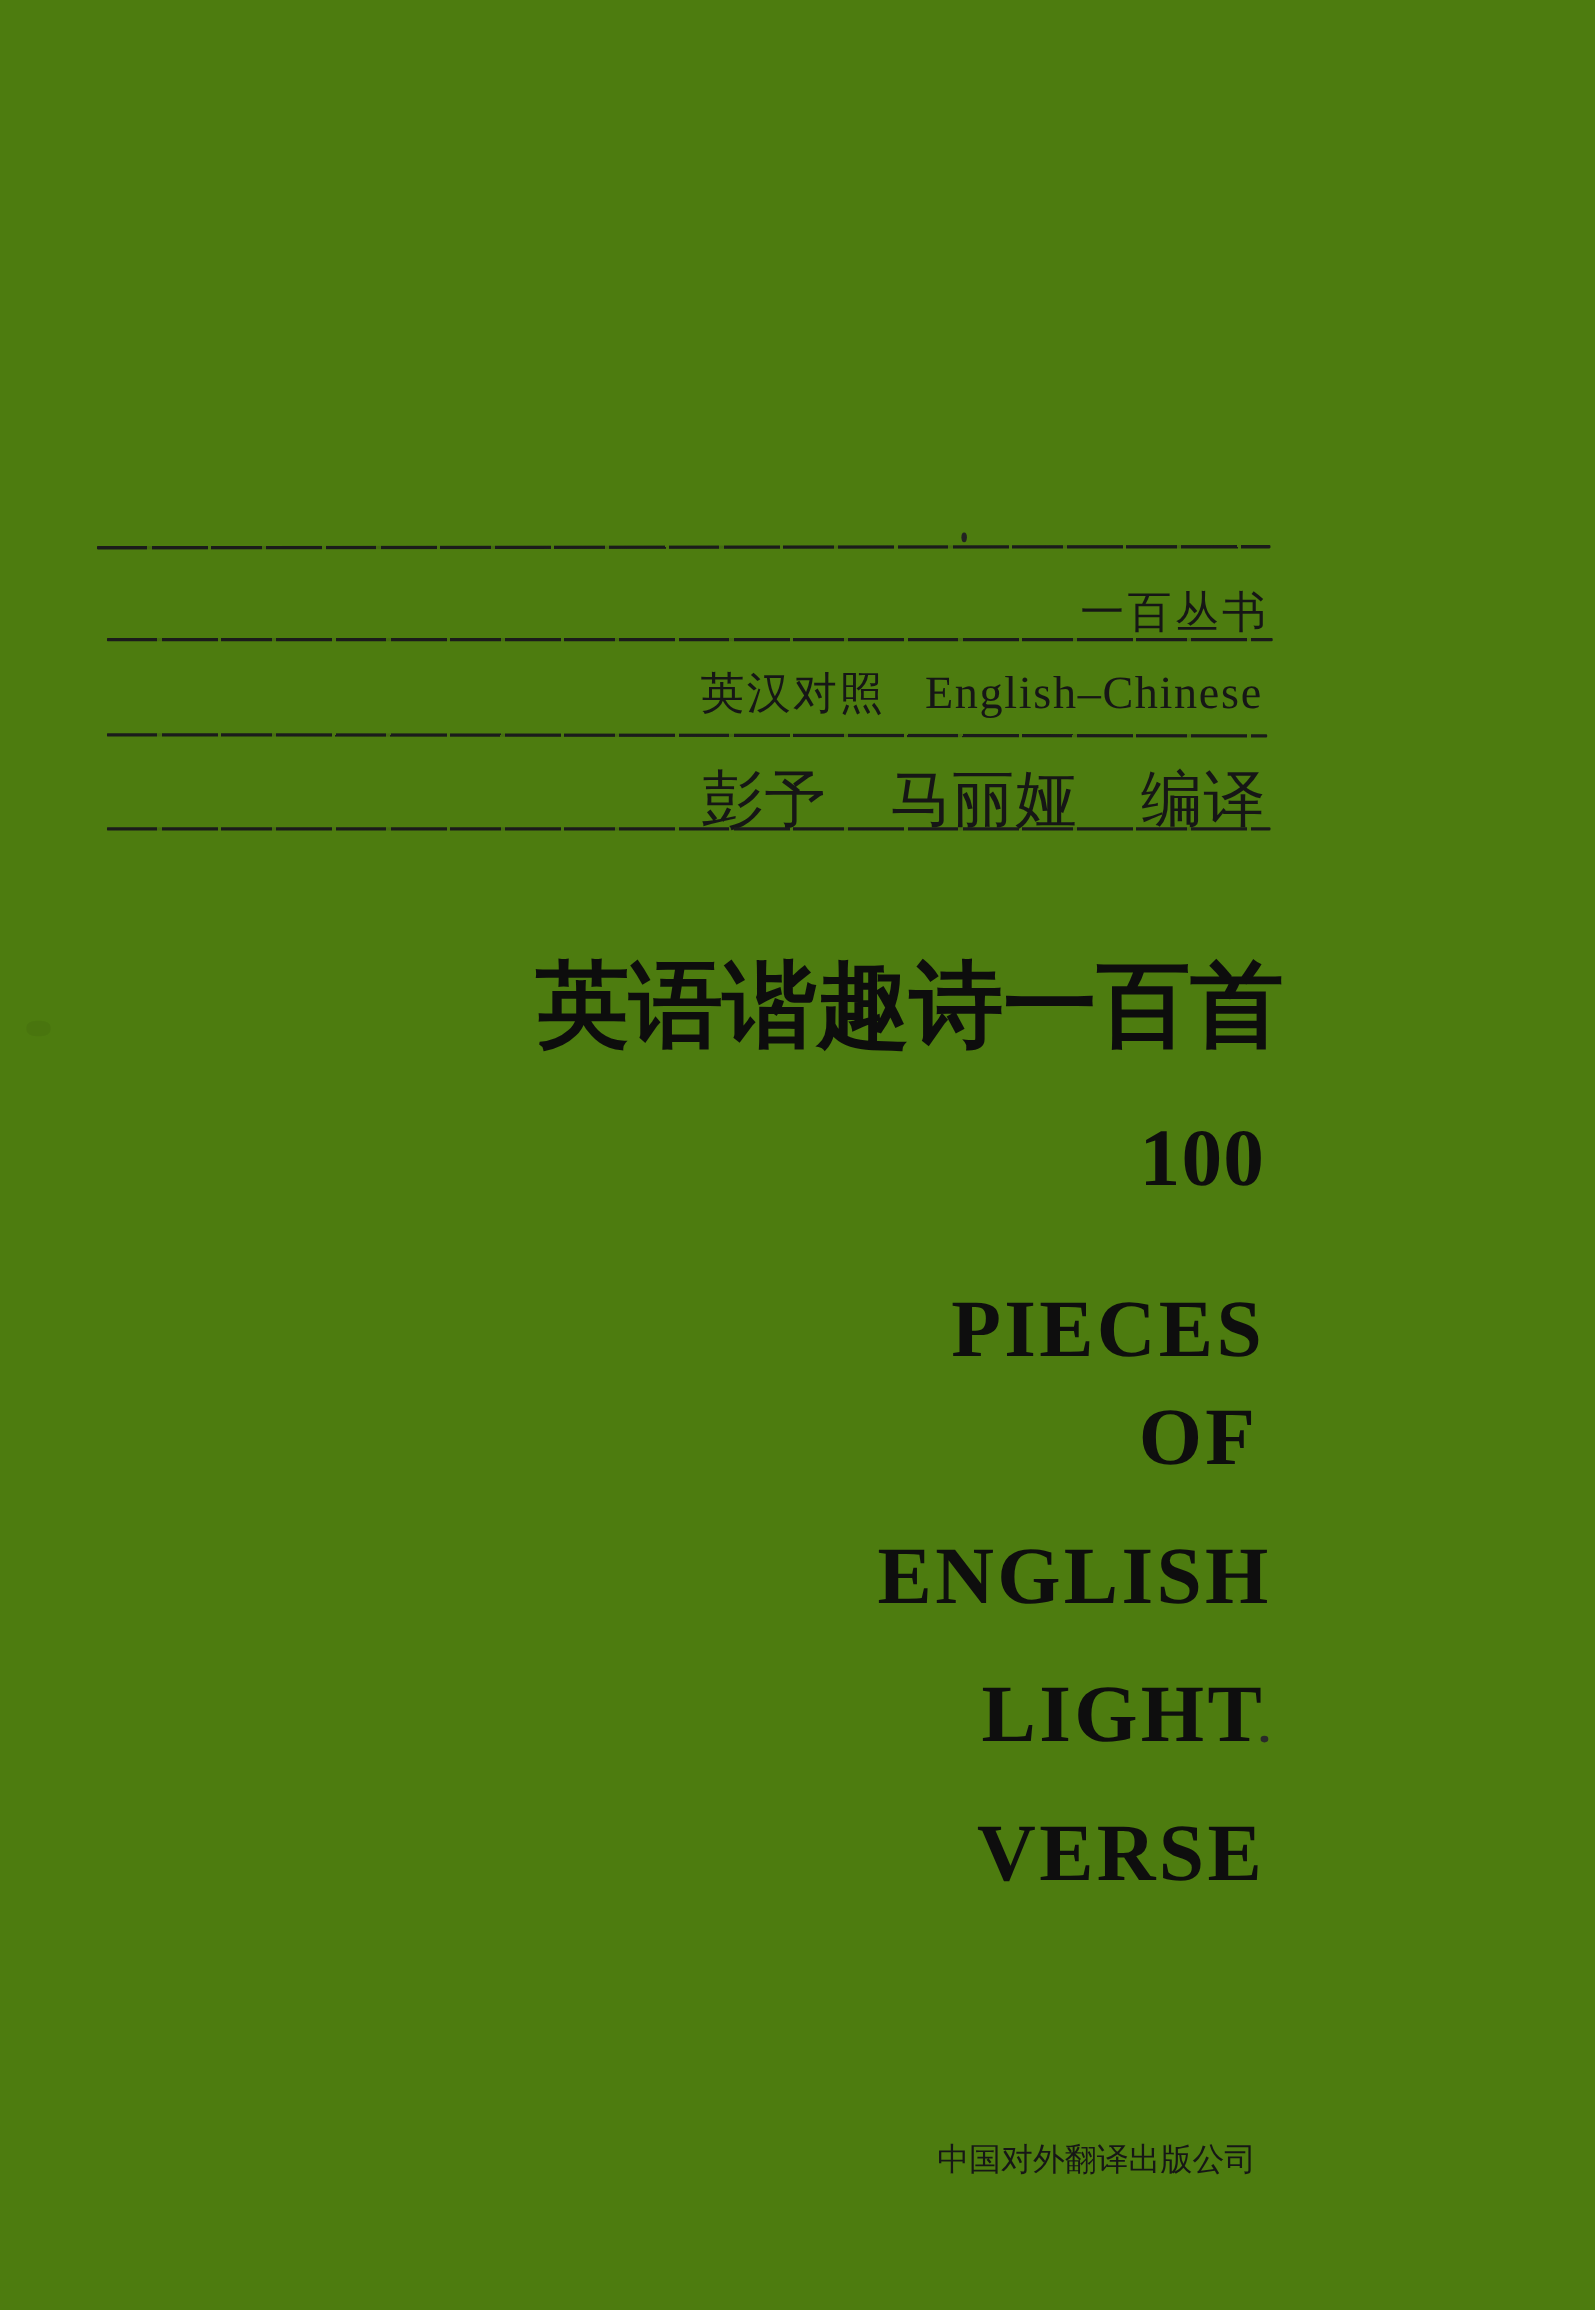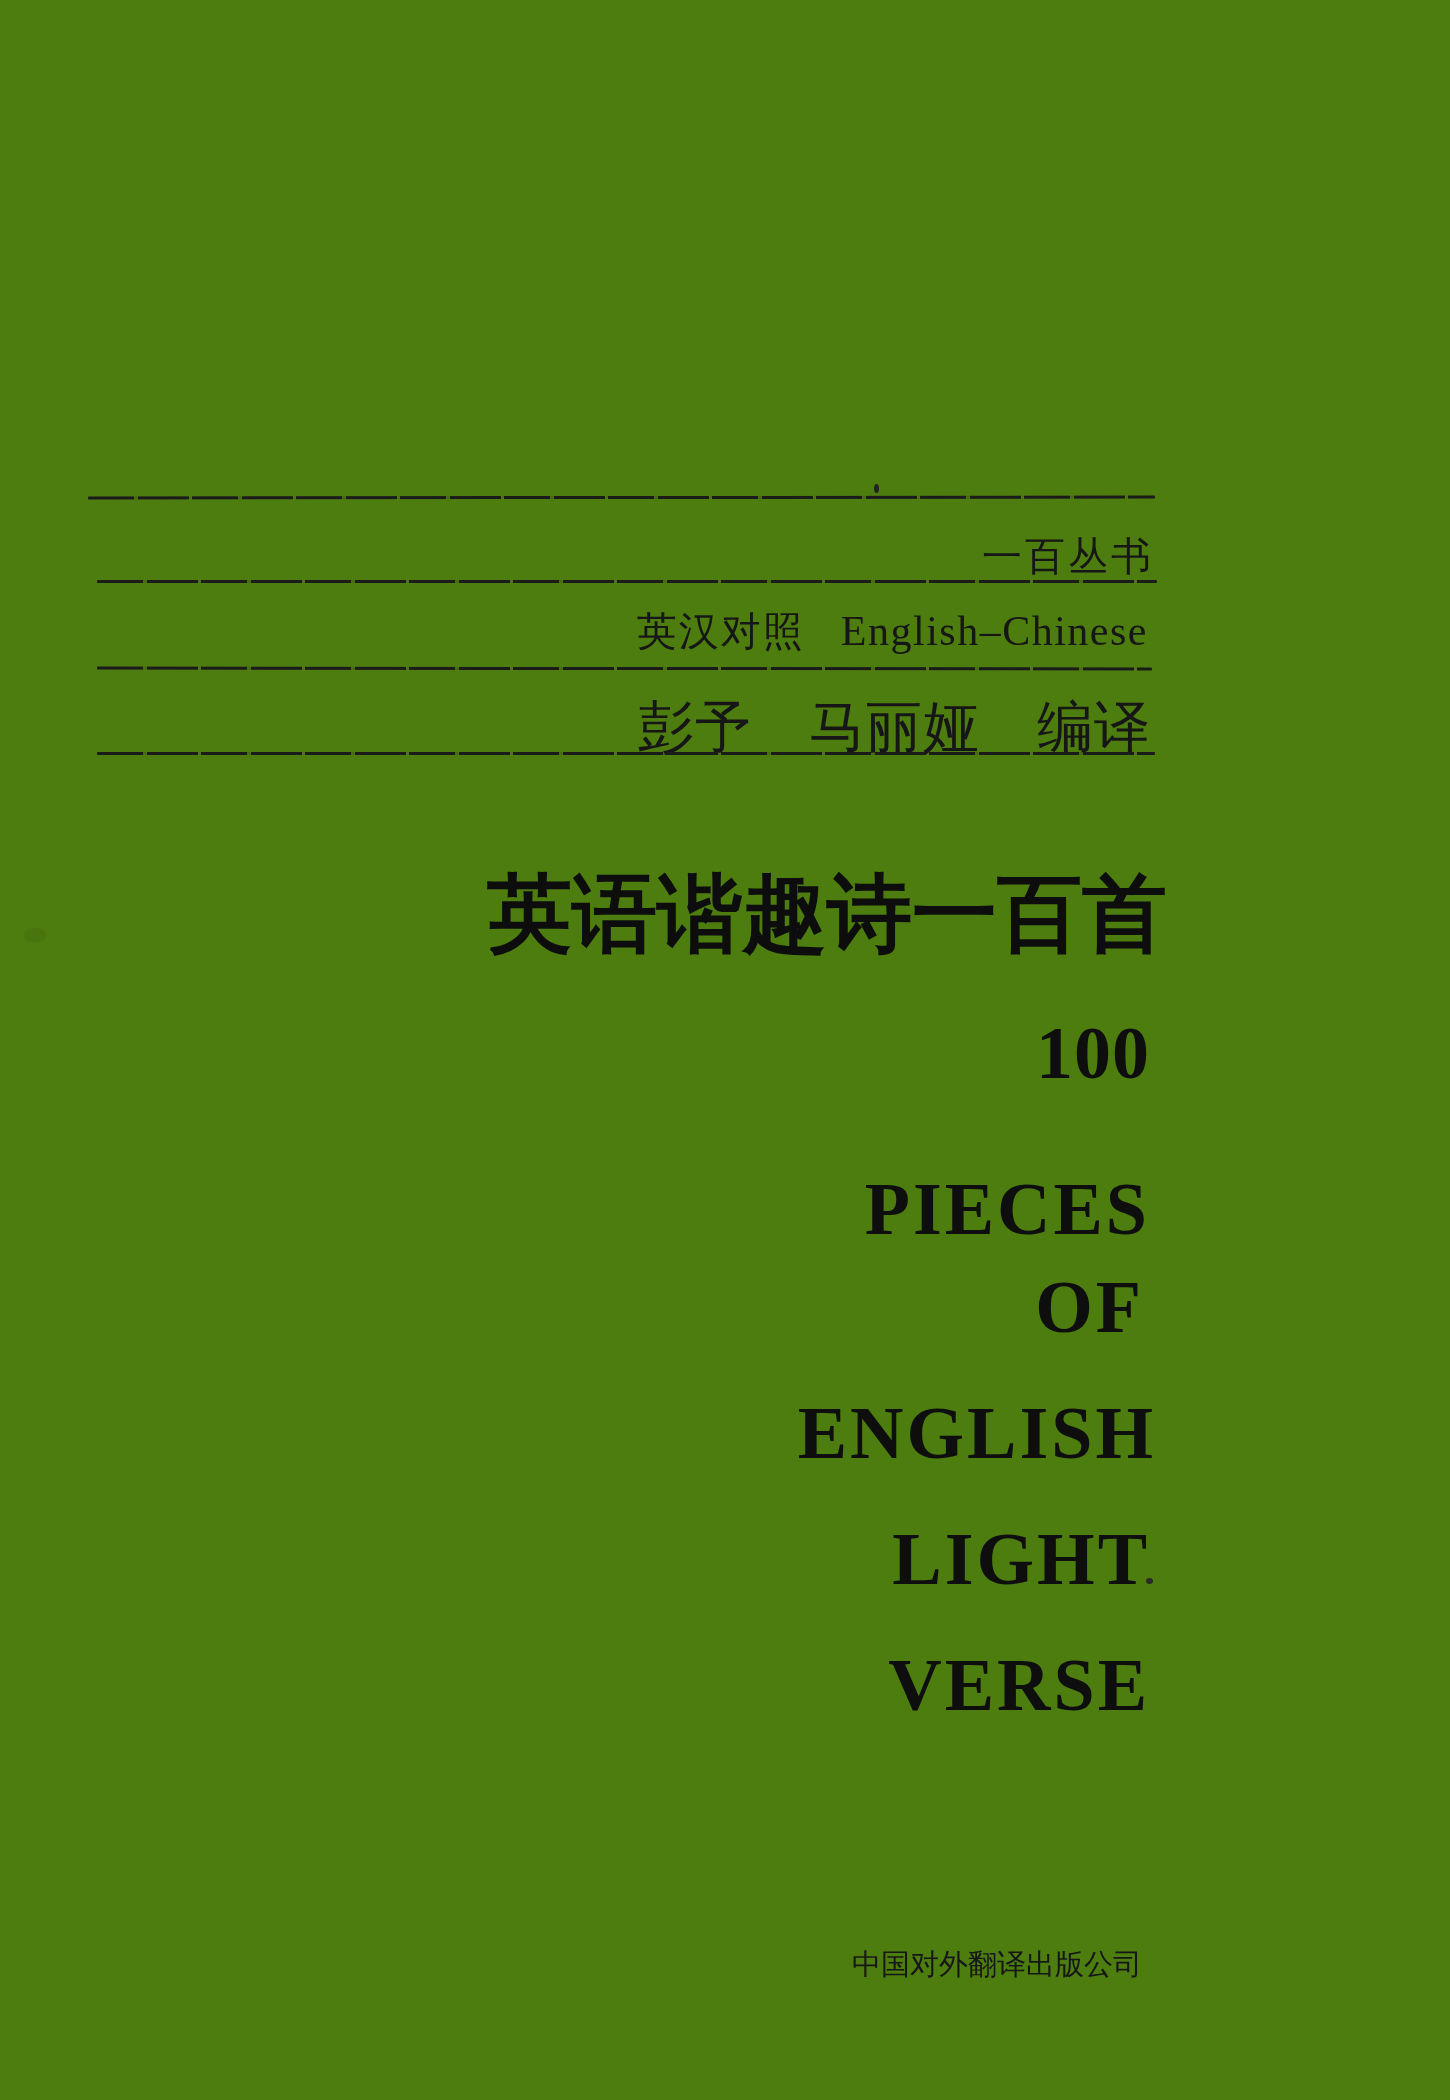--- a/index.html
+++ b/index.html
@@ -68,21 +68,21 @@
     right: 299px;
     font-size: 56px;
     letter-spacing: 1px;
   }
 
   
   .title-zh {
     position: absolute;
     top: 868px;
     left: 487px;
-    font-family: Liberation Serif, serif;
+    font-family: Liberation Sans, sans-serif;
     font-weight: bold;
     font-size: 85px;
     line-height: 1.1;
     letter-spacing: 0px;
     white-space: nowrap;
     color: #0d0d0d;
   }
 
   
   .en-line {

